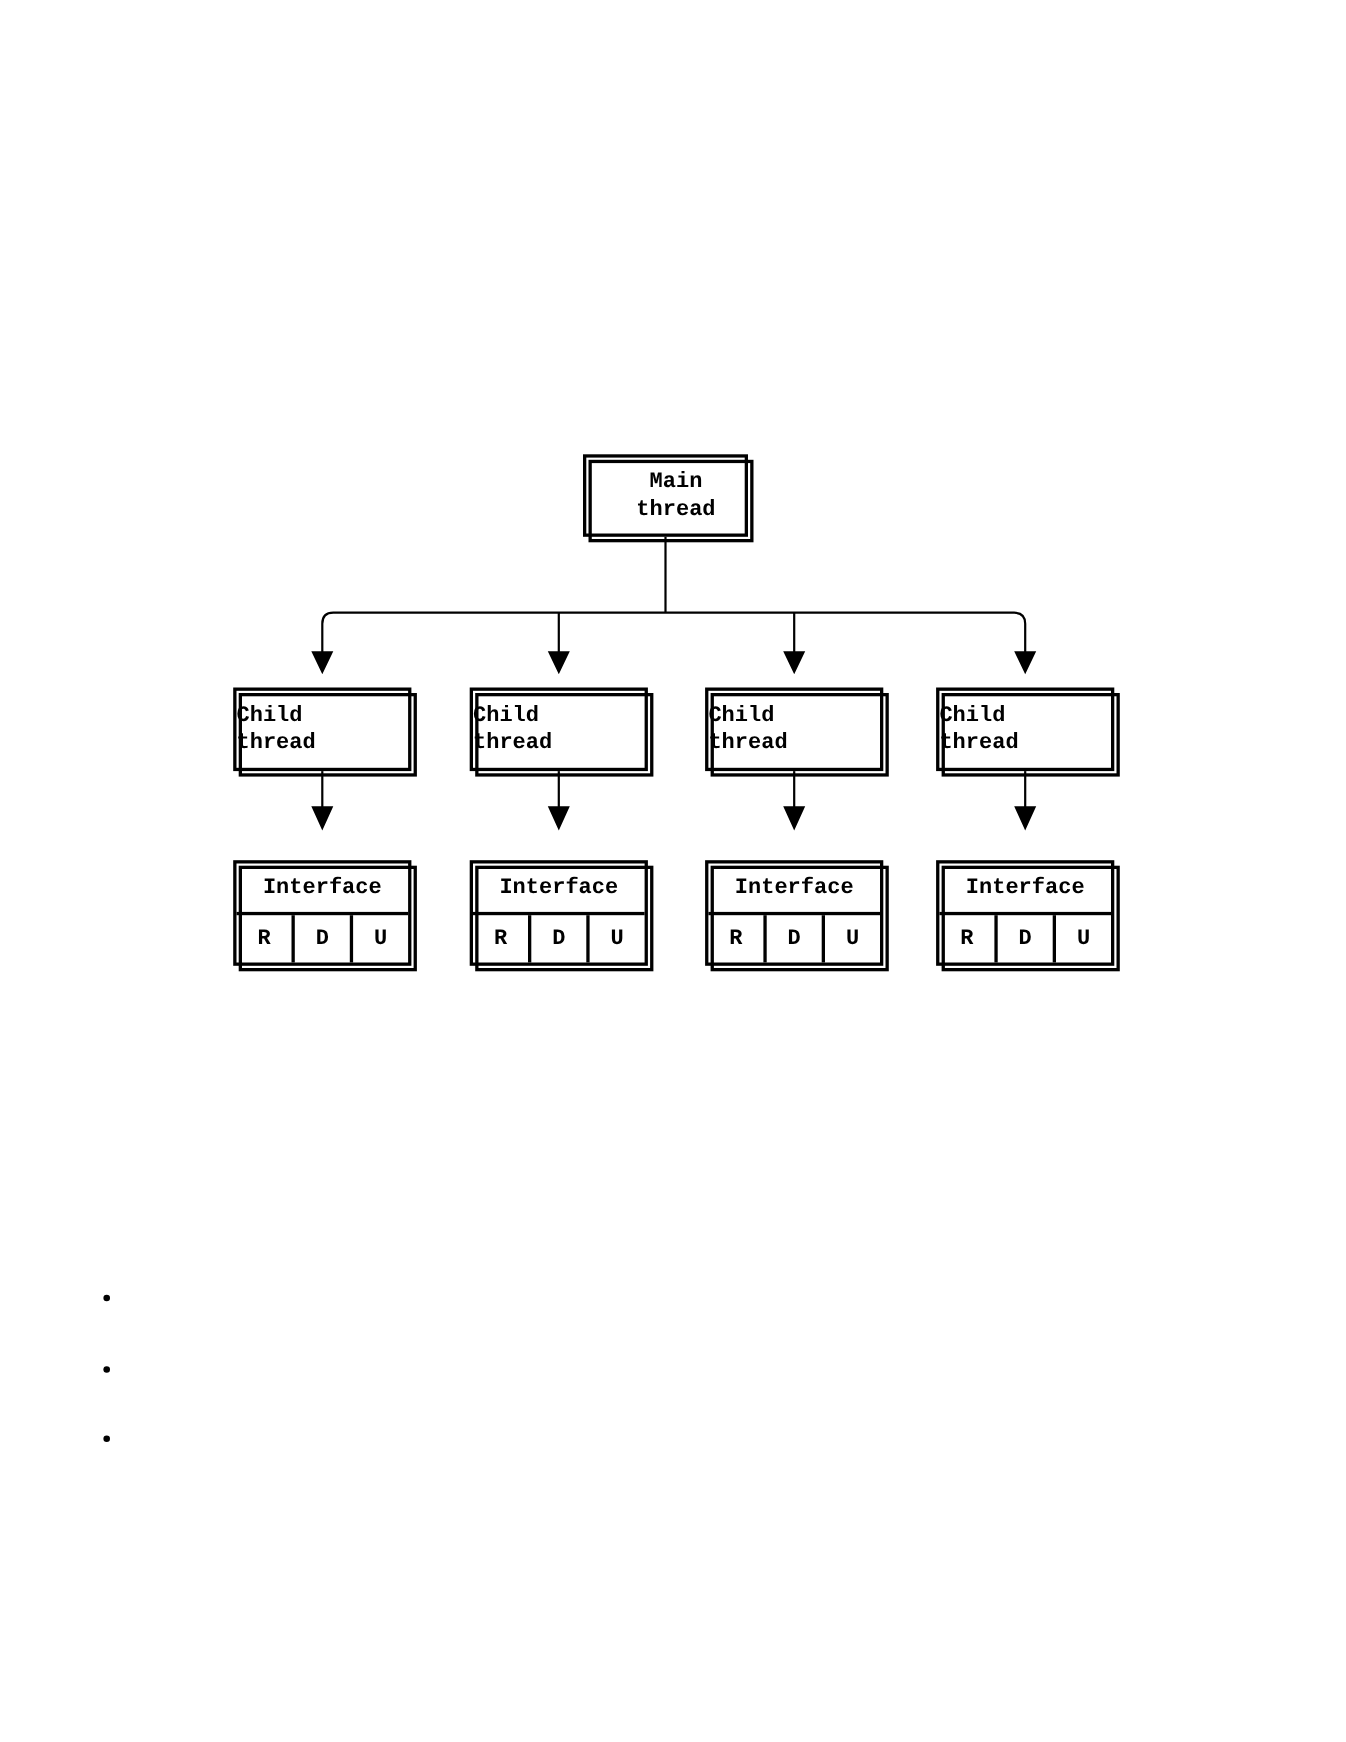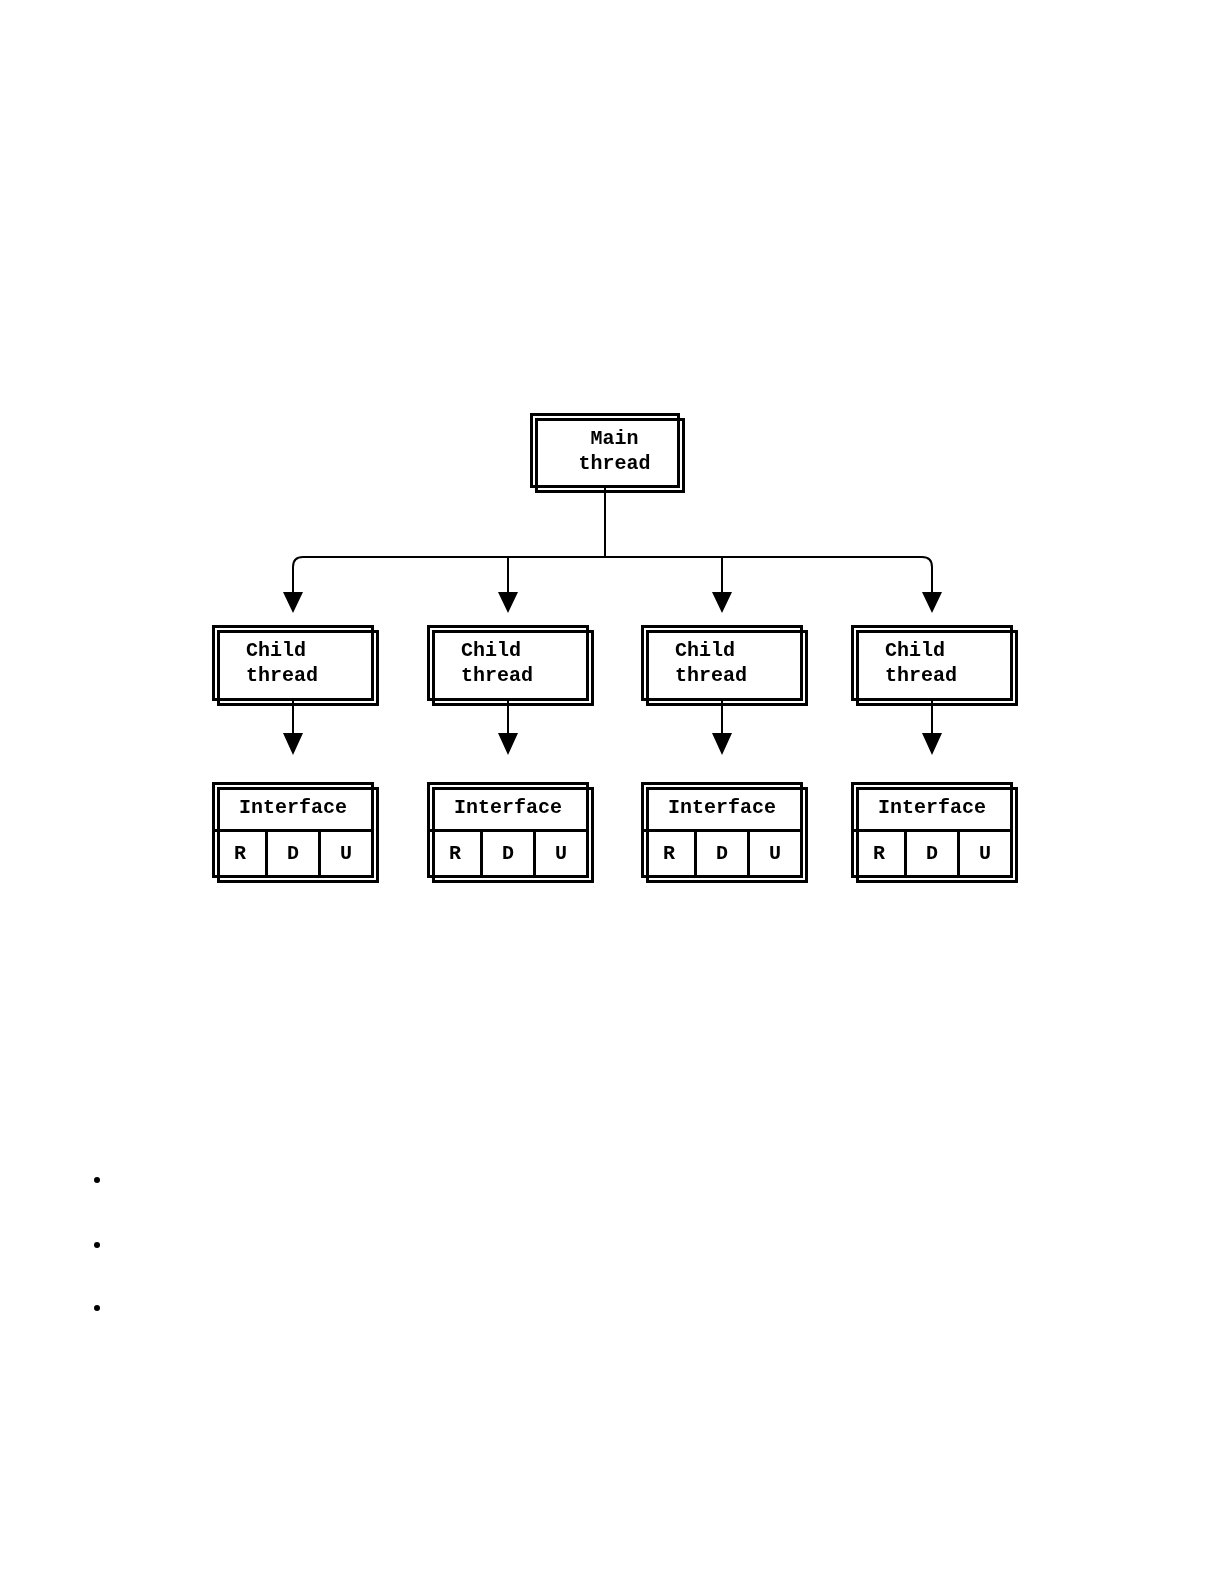--- a/index.html
+++ b/index.html
@@ -46,21 +46,20 @@
     width: 150px; height: 75px;
     display: flex; align-items: center; justify-content: center;
     text-align: center;
     padding-left: 19px;
   }
 
   .child-box {
     top: 625px;
     width: 162px; height: 76px;
     display: flex; align-items: center;
-    padding-left: 31px;
     text-align: left;
   }
 
   .label { white-space: pre-line; }
 
   .iface-box {
     top: 770px;
     width: 162px; height: 96px; margin-top: 12px;
   }
   .iface-title {

